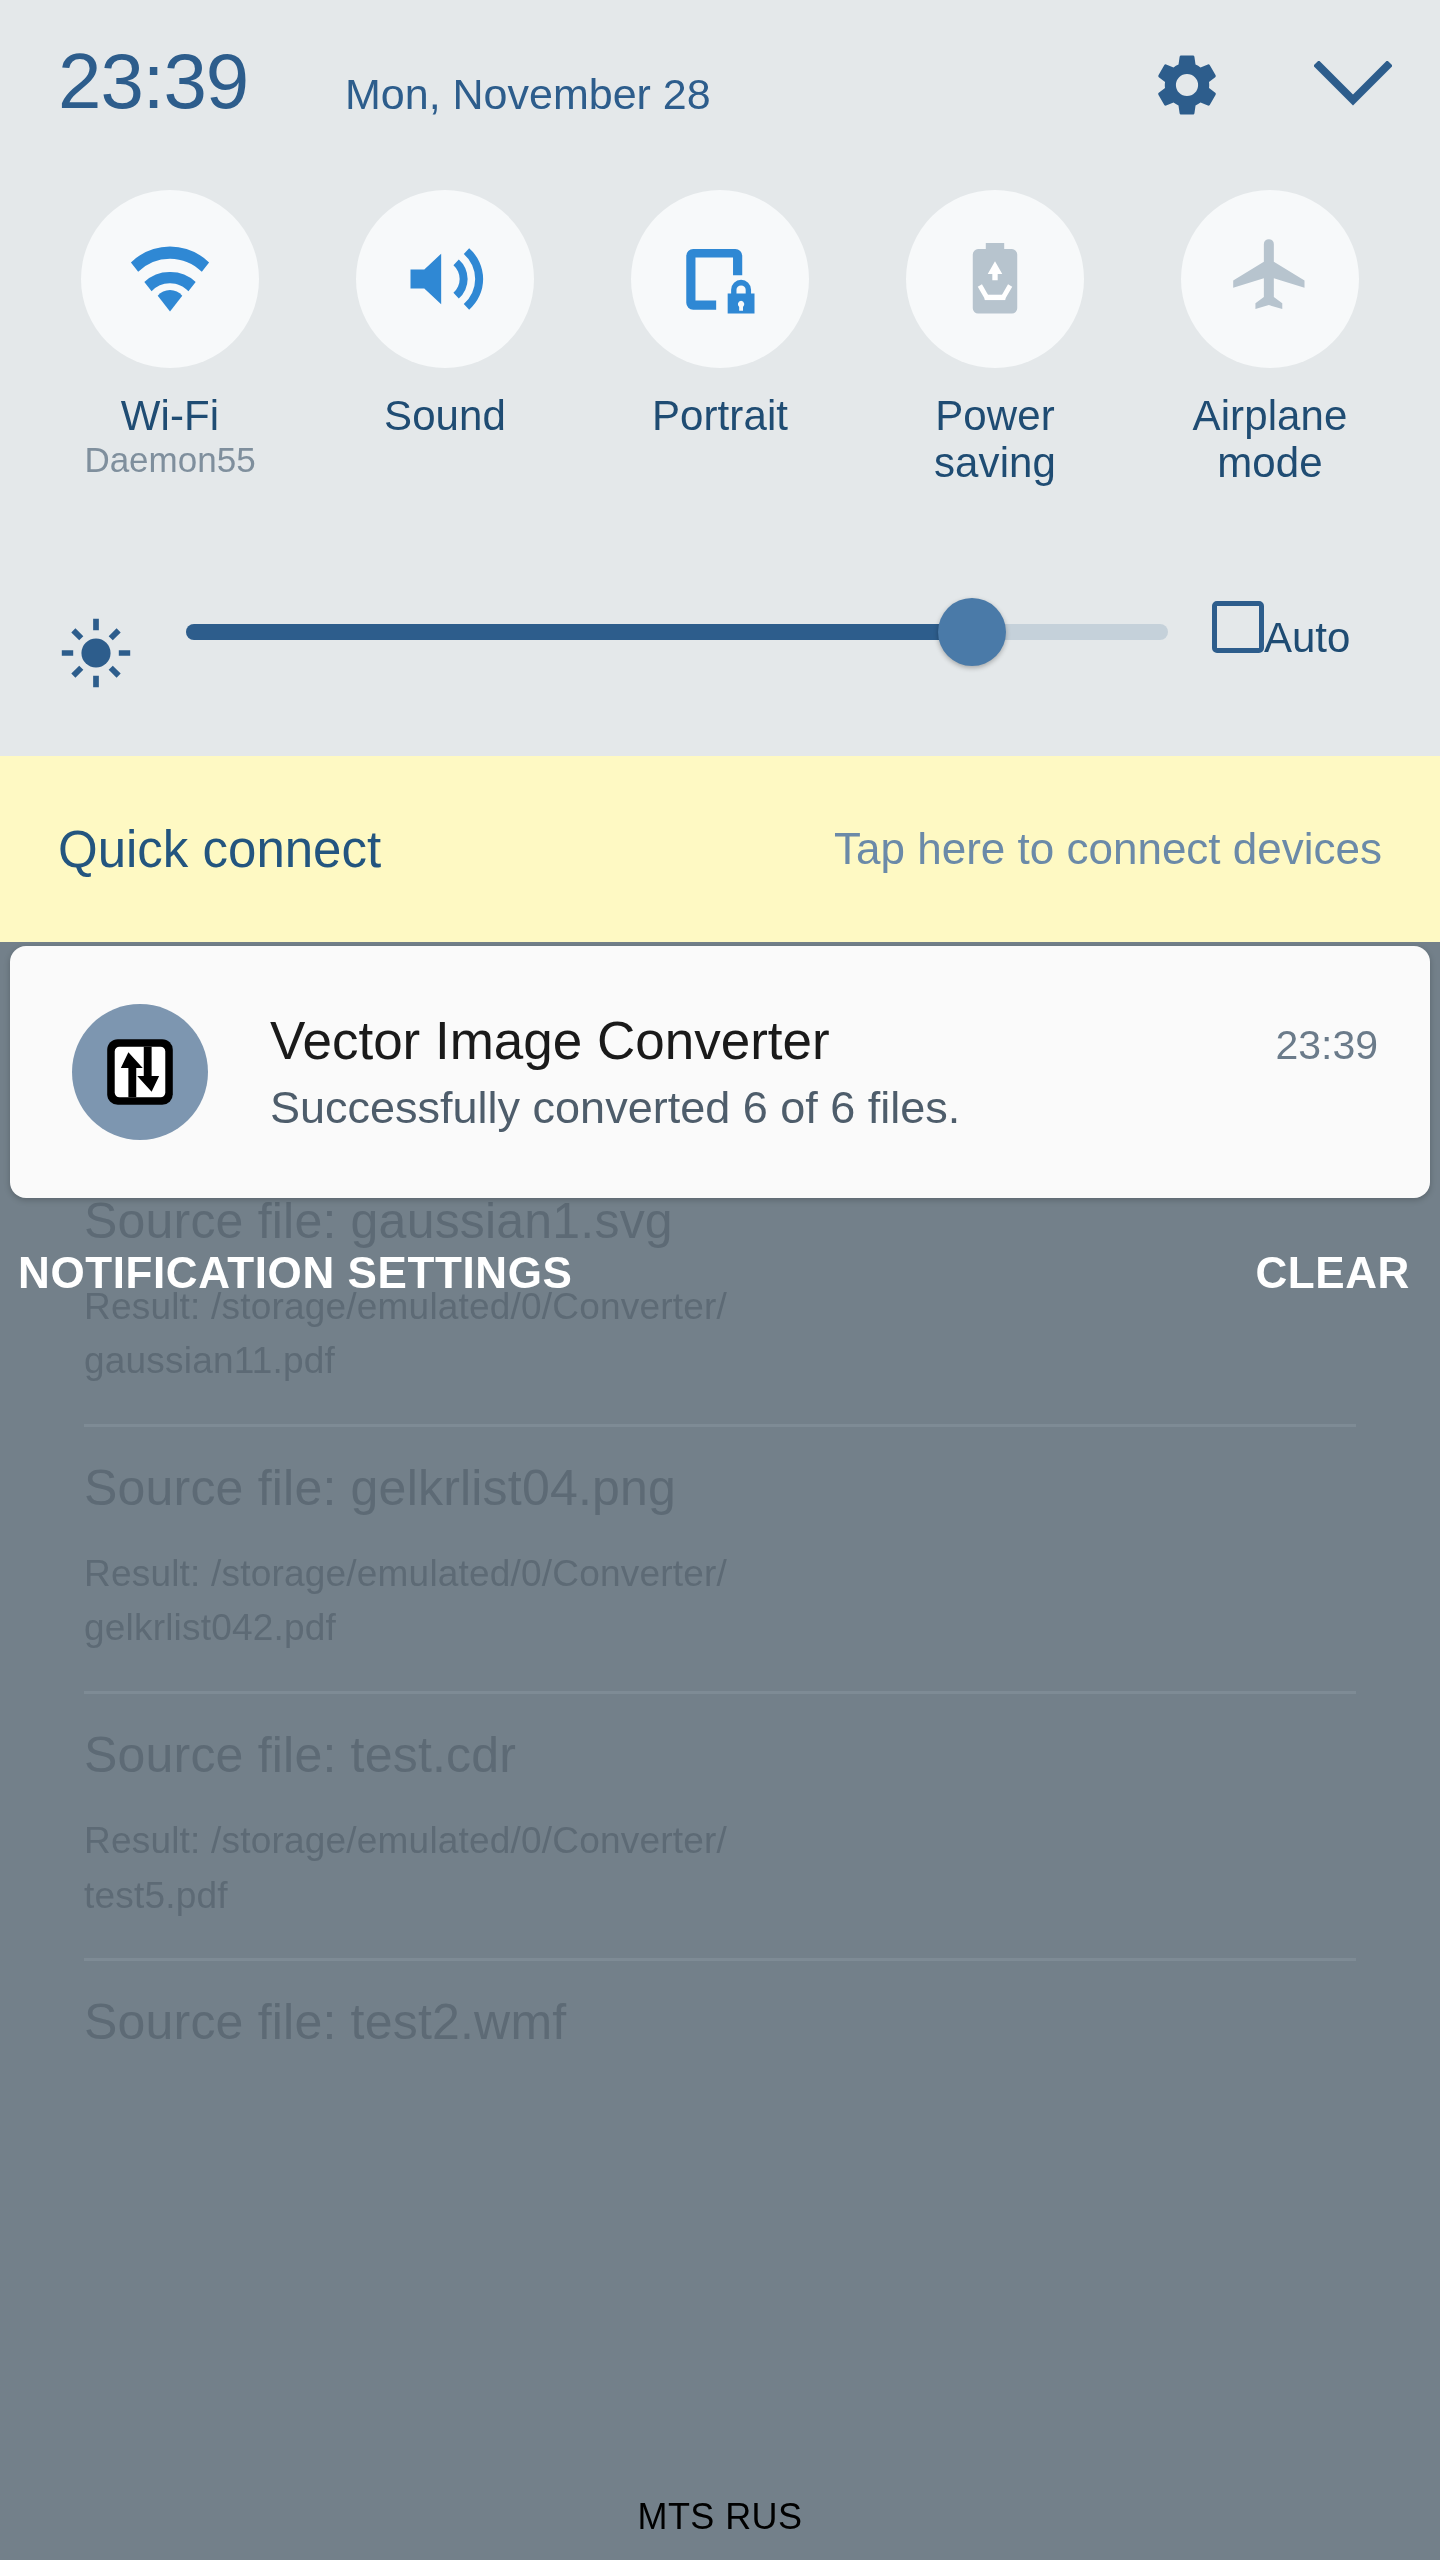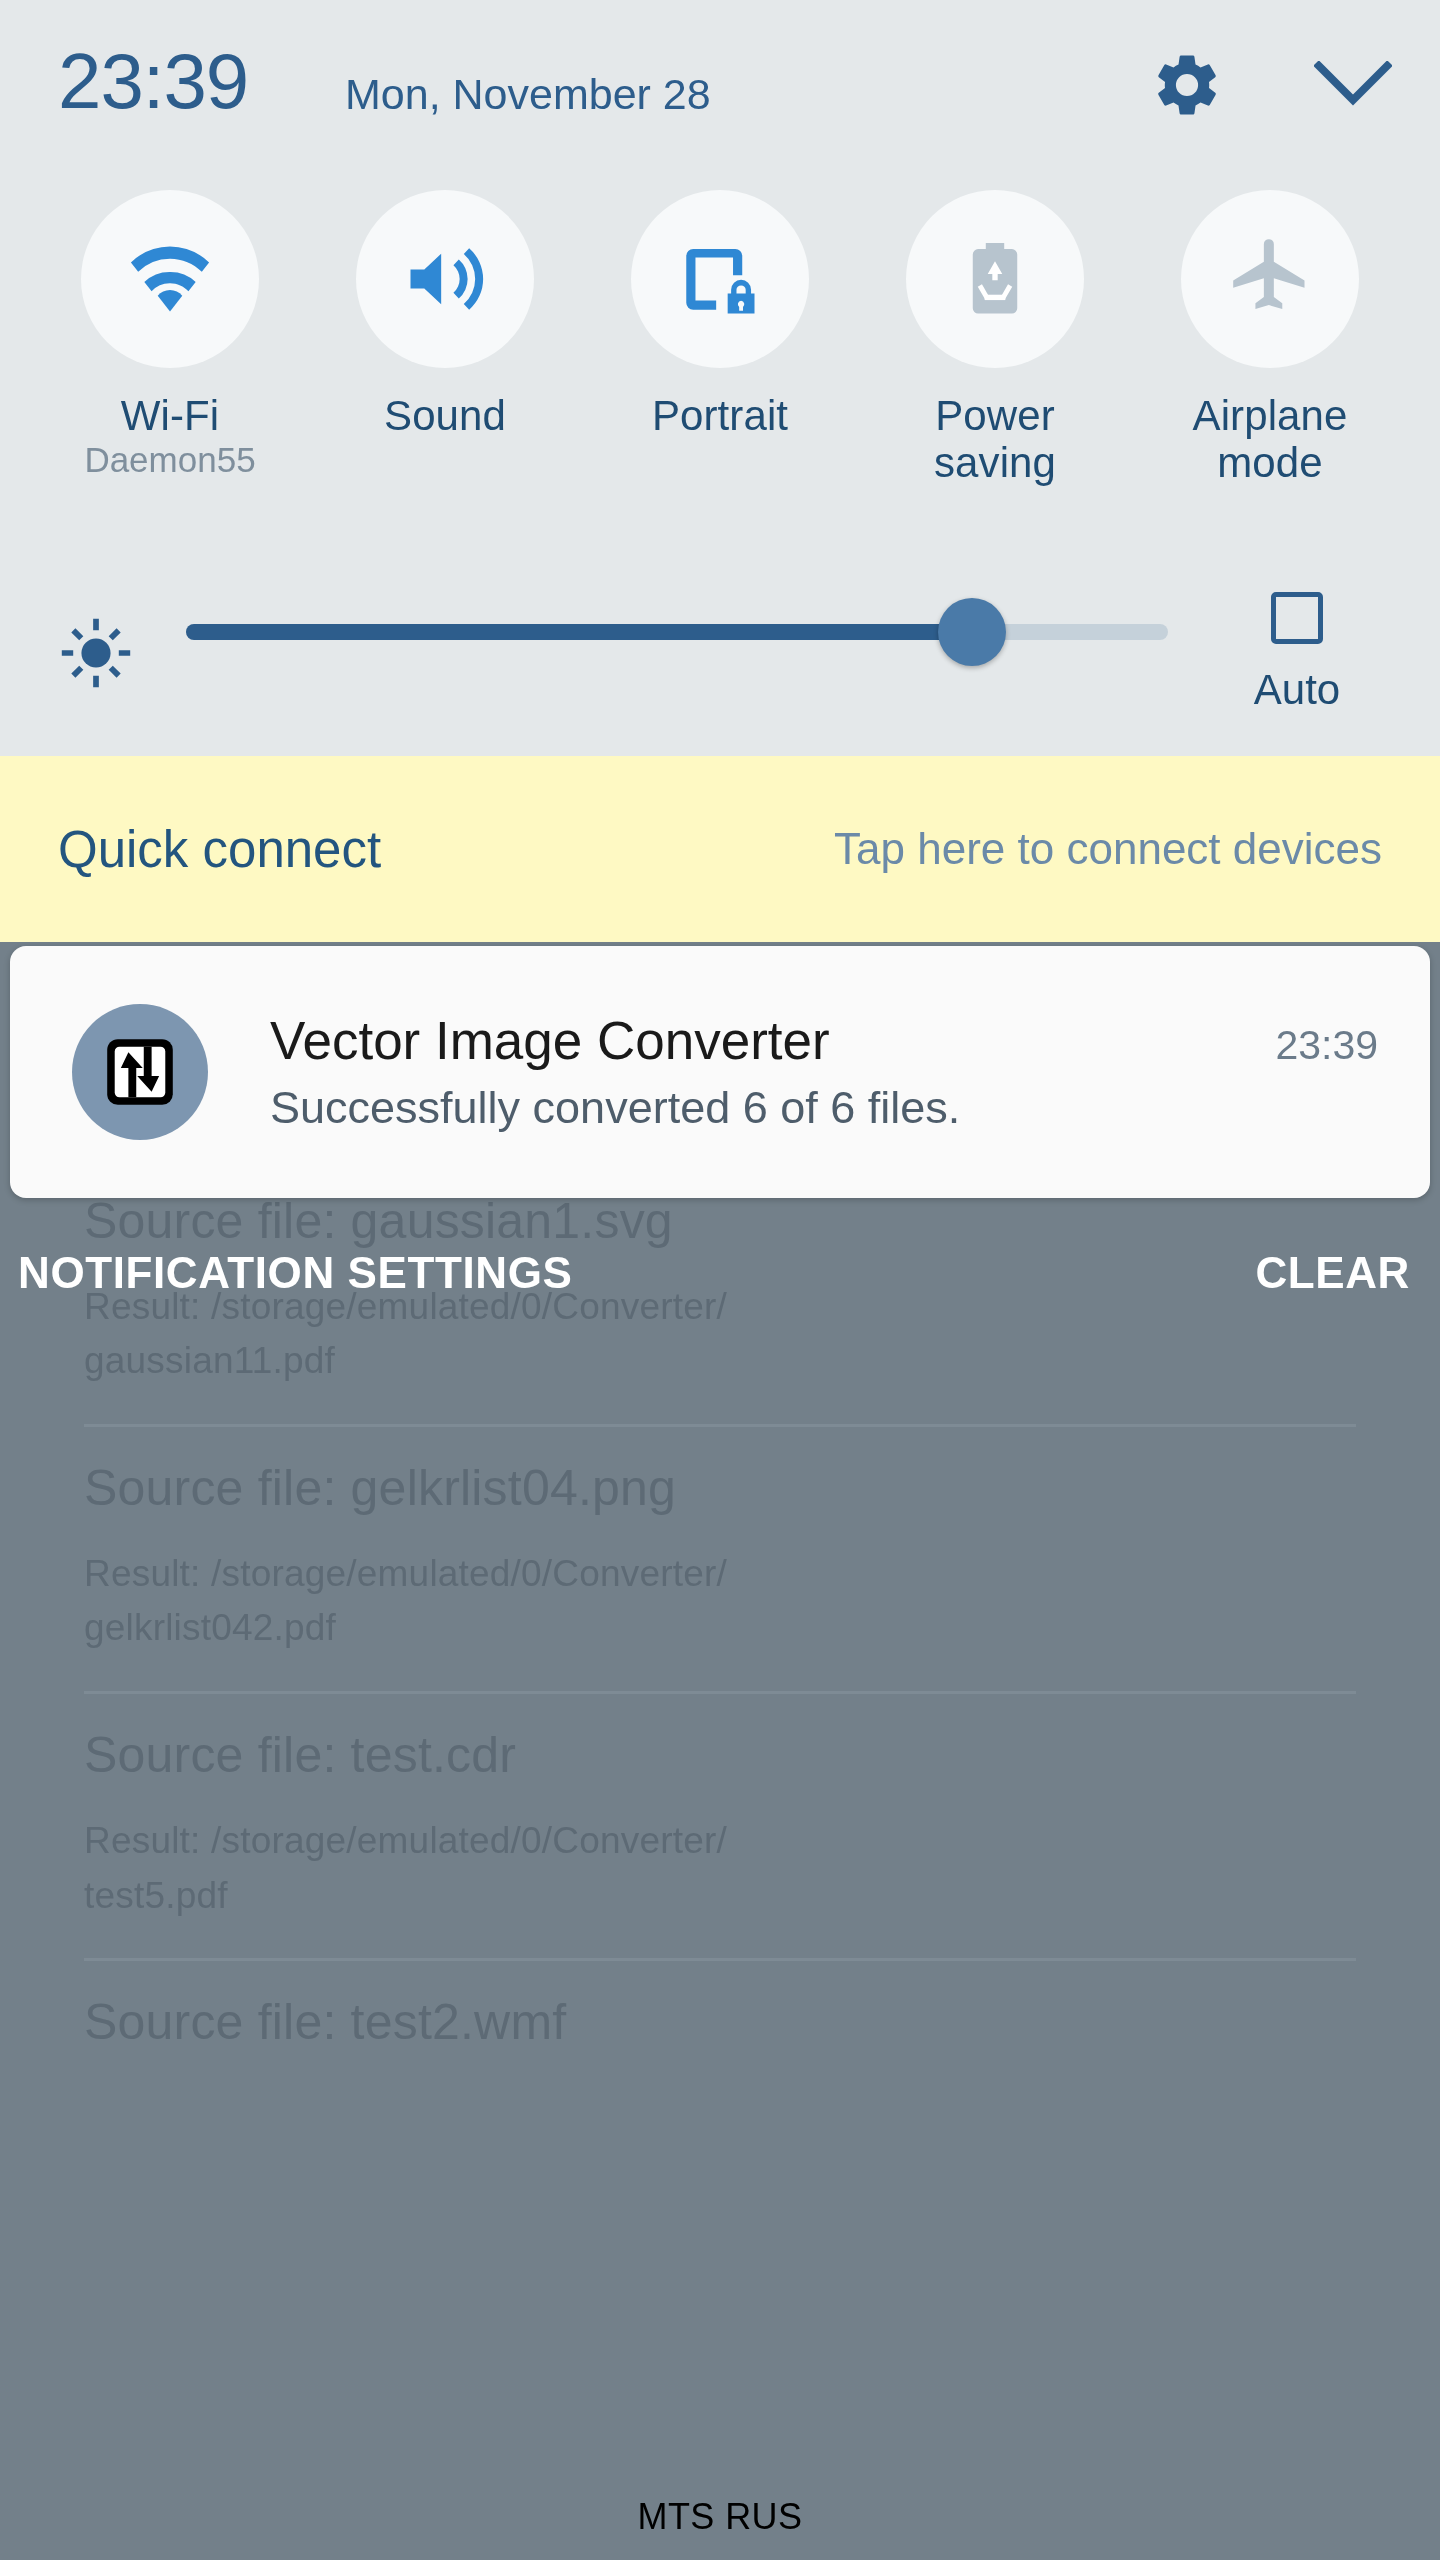--- a/index.html
+++ b/index.html
@@ -115,21 +115,21 @@
     border-radius:8px; background:#2d5d8c;
   }
   .slider-thumb {
     position:absolute; top:8px;
     width:68px; height:68px; border-radius:50%;
     background:#4a7aa8;
     box-shadow:0 2px 5px rgba(0,0,0,.28);
     transform:translateX(-34px);
   }
   .auto-box {
-    width:170px; display:flex; flex-direction:column; align-items:center;
+    width:170px; display:flex; align-items:center;
     padding-top:2px;
   }
   .auto-check {
     width:52px; height:52px; border:5px solid #2d5d8c; border-radius:5px;
     background:transparent;
   }
   .auto-label { margin-top:22px; font-size:42px; color:#1f4c73; }
 
   
   .quick-connect {

